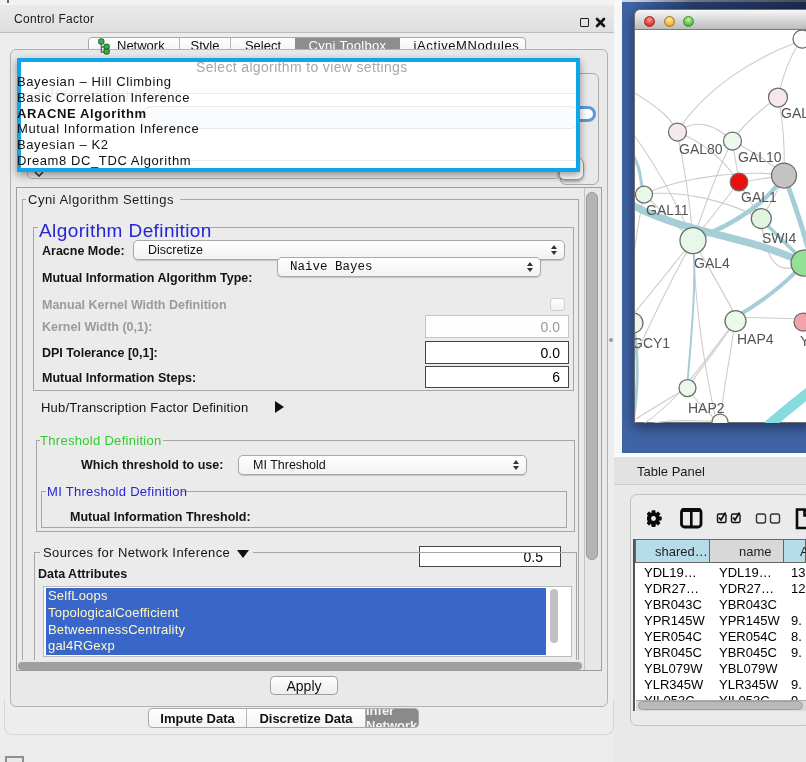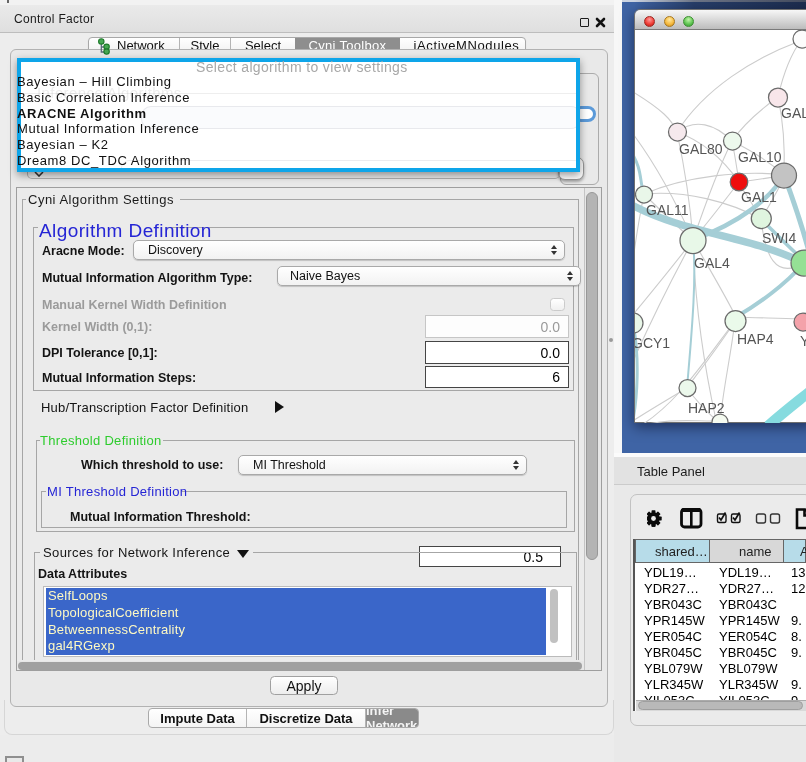--- a/index.html
+++ b/index.html
@@ -67,28 +67,28 @@
 
 <div class="gline" style="left:33px;top:227px;width:5px;height:1px;"></div>
 <div class="gline" style="left:167px;top:227px;width:406px;height:1px;"></div>
 <div class="gline" style="left:33px;top:227px;width:1px;height:163px;"></div>
 <div class="gline" style="left:573px;top:227px;width:1px;height:163px;"></div>
 <div class="gline" style="left:33px;top:390px;width:541px;height:1px;"></div>
 <div class="abs" style="left:39px;top:220px;font-size:19px;letter-spacing:0.4px;color:#2525d5;">Algorithm Definition</div>
 
 <div class="abs lbl" style="left:42px;top:244px;">Aracne Mode:</div>
 <div class="combo" style="left:133px;top:240px;width:432px;height:20px;">
-  <div class="ctext" style="left:14px;">Discovery</div>
+  <div class="ctext" style="left:14px;">Discretize</div>
   <div class="arrows">
       <div class="tri-up"></div>
       <div class="tri-dn"></div>
     </div>
 </div>
 <div class="abs lbl" style="left:42px;top:271px;">Mutual Information Algorithm Type:</div>
-<div class="combo" style="left:277px;top:266px;width:304px;height:20px;">
+<div class="combo" style="left:277px;top:257px;width:264px;height:20px;font-family:Liberation Mono, monospace;">
   <div class="ctext" style="left:12px;">Naive Bayes</div>
   <div class="arrows">
       <div class="tri-up"></div>
       <div class="tri-dn"></div>
     </div>
 </div>
 
 <div class="abs lbl gray" style="left:42px;top:298px;">Manual Kernel Width Definition</div>
 <div class="abs" style="left:550px;top:298px;width:15px;height:13px;background:linear-gradient(#ffffff,#f0f0f0);border:1.5px solid #cbcbcb;border-radius:3.5px;"></div>
 

